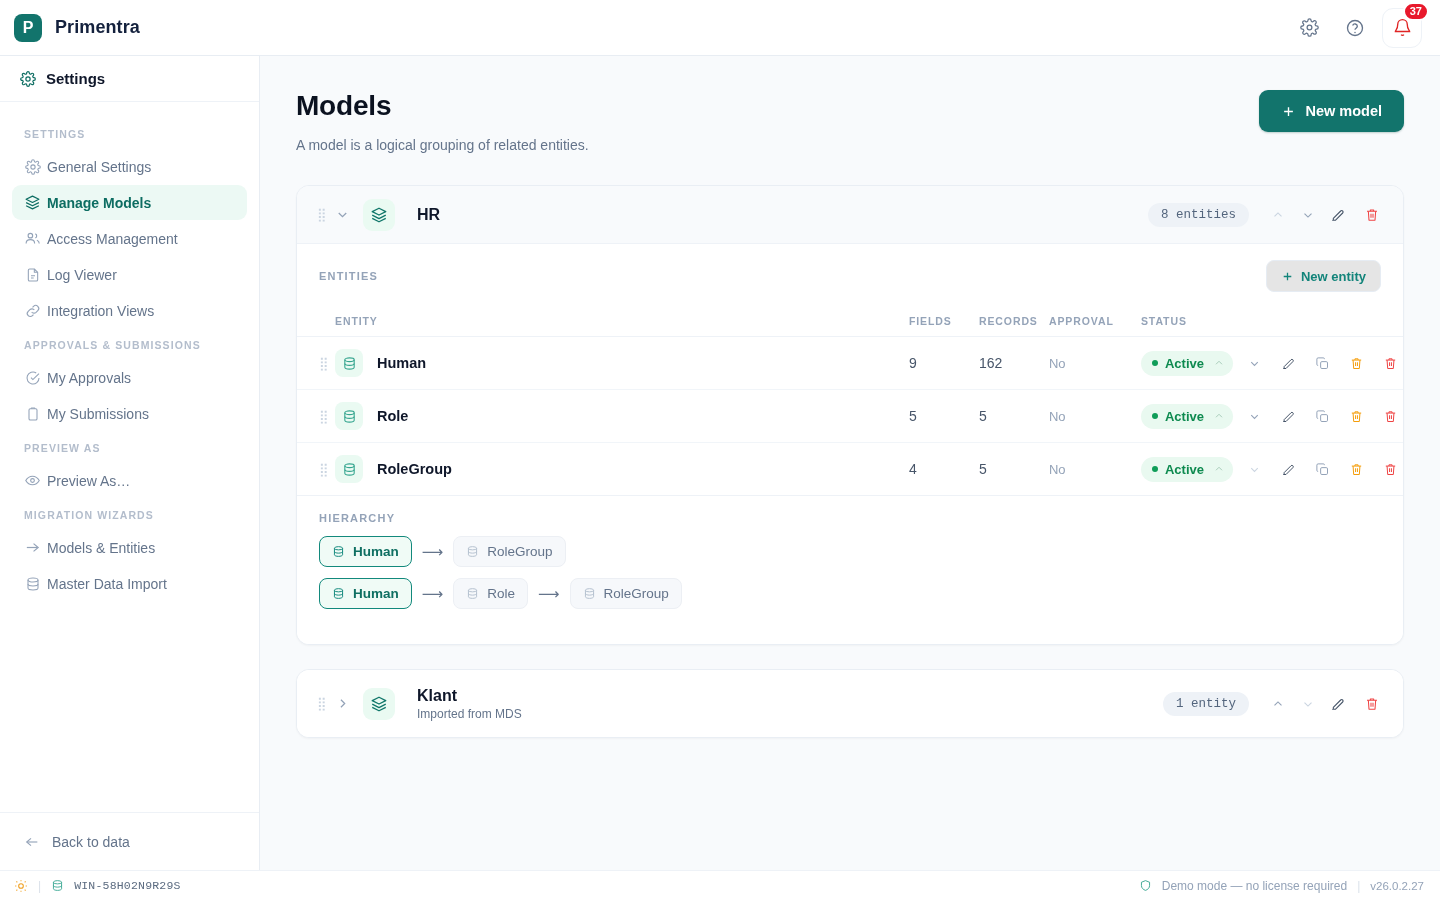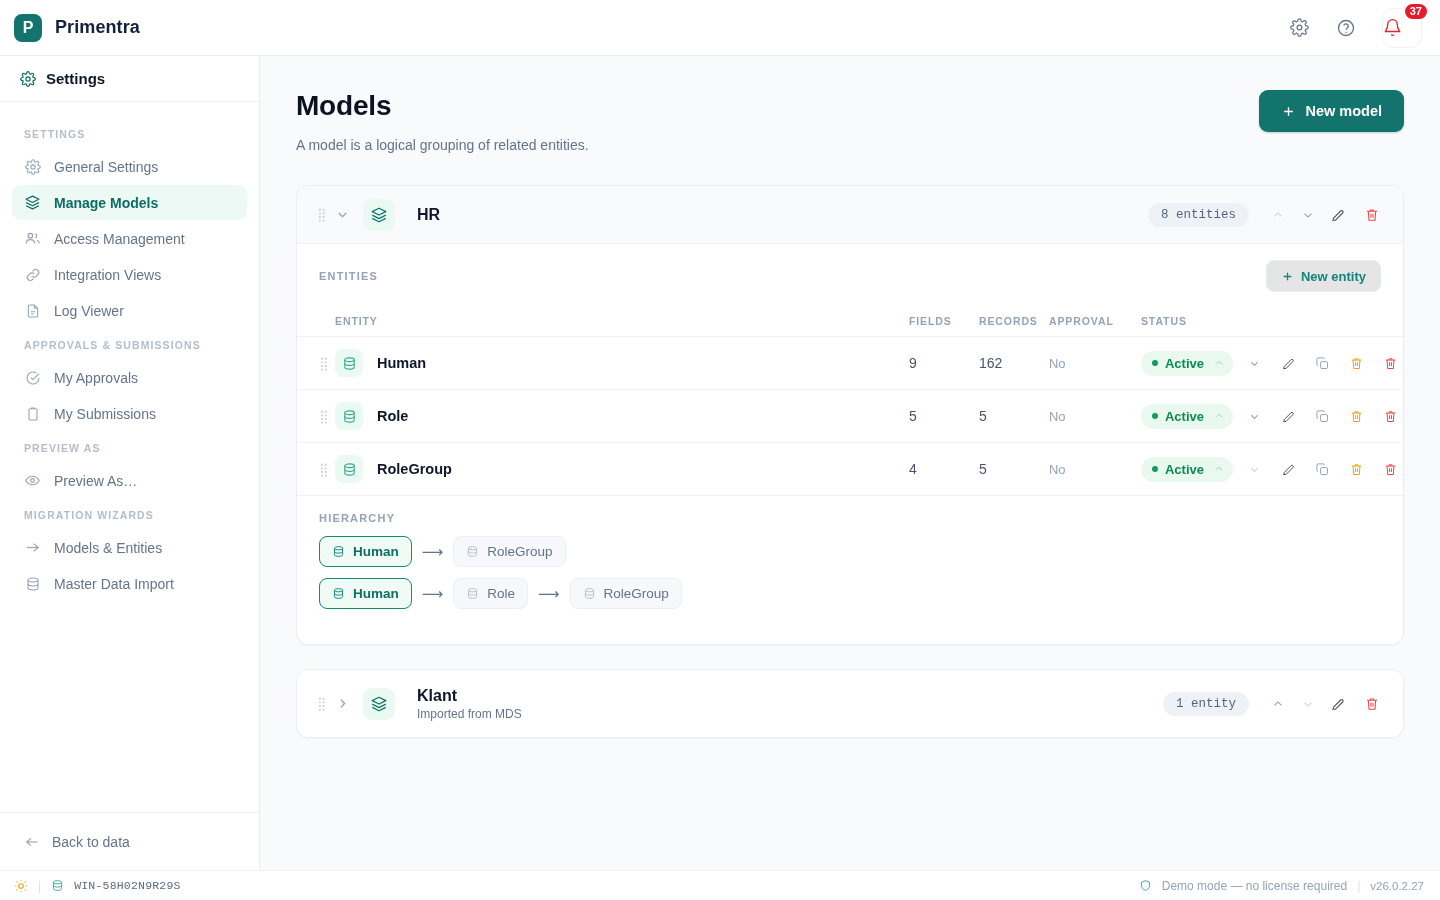--- a/index.html
+++ b/index.html
@@ -24,21 +24,21 @@
   .brand-logo {
     width: 28px; height: 28px; border-radius: 8px;
     background: #12746c;
     display: flex; align-items: center; justify-content: center;
     color: #fff; font-weight: bold; font-size: 16px;
   }
   .brand-name { font-size: 18px; font-weight: bold; color: #14213d; letter-spacing: .1px; }
   .topbar-actions { display: flex; align-items: center; gap: 8px; }
   .icon-btn {
     width: 38px; height: 38px; border-radius: 9px;
-    display: flex; align-items: center; justify-content: flex-start;
+    display: flex; align-items: center; justify-content: center;
     color: #64748b; background: transparent; border: none; cursor: pointer;
   }
   .icon-btn.bell-box {
     position: relative; background: #fff;
     border: 1px solid #eef2f7; border-radius: 11px;
     width: 40px; height: 40px; color: #e02424;
   }
   .bell-badge {
     position: absolute; top: -7px; right: -8px;
     min-width: 22px; height: 19px; padding: 0 5px;
@@ -63,21 +63,21 @@
     border-bottom: 1px solid #eef2f7;
   }
   .sidebar-head .ttl { font-size: 15px; font-weight: bold; color: #0f172a; }
   .sidebar-scroll { flex: 1; padding: 16px 12px 10px 12px; overflow: hidden; }
   .nav-group-title {
     font-size: 10.5px; font-weight: bold; letter-spacing: 1.1px;
     color: #b3bdcc; text-transform: uppercase;
     padding: 10px 12px 8px 12px;
   }
   .nav-item {
-    display: flex; align-items: center; gap: 13px;
+    display: flex; align-items: center; gap: 6px;
     height: 35px; padding: 0 12px; margin: 1px 0;
     border-radius: 9px;
     font-size: 14px; color: #64748b; cursor: pointer;
   }
   .nav-item .ico { width: 17px; height: 17px; display: flex; align-items: center; justify-content: center; color: #94a3b8; flex: none; }
   .nav-item.active { background: #ecf9f4; color: #0d6d62; font-weight: bold; }
   .nav-item.active .ico { color: #0d6d62; }
   .sidebar-foot {
     border-top: 1px solid #eef2f7;
     height: 58px; display: flex; align-items: center;
@@ -300,36 +300,36 @@
               <circle cx="9" cy="8" r="3.2"></circle>
                 <path d="M3 19c0-3.3 2.7-5.4 6-5.4s6 2.1 6 5.4"></path>
               <path d="M16 5.5a3 3 0 0 1 0 5.6"></path>
                 <path d="M18.2 14.4c2 .8 3.3 2.4 3.3 4.6"></path>
             </svg>
           </span>
           <span>Access Management</span>
         </div>
         <div class="nav-item">
           <span class="ico">
-            <svg width="16" height="16" viewBox="0 0 24 24" fill="none" stroke="currentColor" stroke-width="1.7">
-              <path d="M10 13.5a4.5 4.5 0 0 0 6.6.5l2.6-2.6a4.5 4.5 0 1 0-6.4-6.4l-1.5 1.5"></path>
-              <path d="M14 10.5a4.5 4.5 0 0 0-6.6-.5l-2.6 2.6a4.5 4.5 0 1 0 6.4 6.4l1.5-1.5"></path>
-            </svg>
-          </span>
-          <span>Integration Views</span>
-        </div>
-        <div class="nav-item">
-          <span class="ico">
             <svg width="16" height="16" viewBox="0 0 24 24" fill="none" stroke="currentColor" stroke-width="1.6" stroke-linejoin="round">
               <path d="M14 3H7a2 2 0 0 0-2 2v14a2 2 0 0 0 2 2h10a2 2 0 0 0 2-2V8z"></path>
                 <path d="M14 3v5h5"></path>
               <path d="M9 13h6M9 16.5h4"></path>
             </svg>
           </span>
           <span>Log Viewer</span>
+        </div>
+        <div class="nav-item">
+          <span class="ico">
+            <svg width="16" height="16" viewBox="0 0 24 24" fill="none" stroke="currentColor" stroke-width="1.7">
+              <path d="M10 13.5a4.5 4.5 0 0 0 6.6.5l2.6-2.6a4.5 4.5 0 1 0-6.4-6.4l-1.5 1.5"></path>
+              <path d="M14 10.5a4.5 4.5 0 0 0-6.6-.5l-2.6 2.6a4.5 4.5 0 1 0 6.4 6.4l1.5-1.5"></path>
+            </svg>
+          </span>
+          <span>Integration Views</span>
         </div>
 
         <div class="nav-group-title">APPROVALS &amp; SUBMISSIONS</div>
         <div class="nav-item">
           <span class="ico">
             <svg width="16" height="16" viewBox="0 0 24 24" fill="none" stroke="currentColor" stroke-width="1.6">
               <path d="M21 12a9 9 0 1 1-4.2-7.6"></path>
                 <path d="M9 11.5l2.8 2.8L21 5.3"></path>
             </svg>
           </span>

